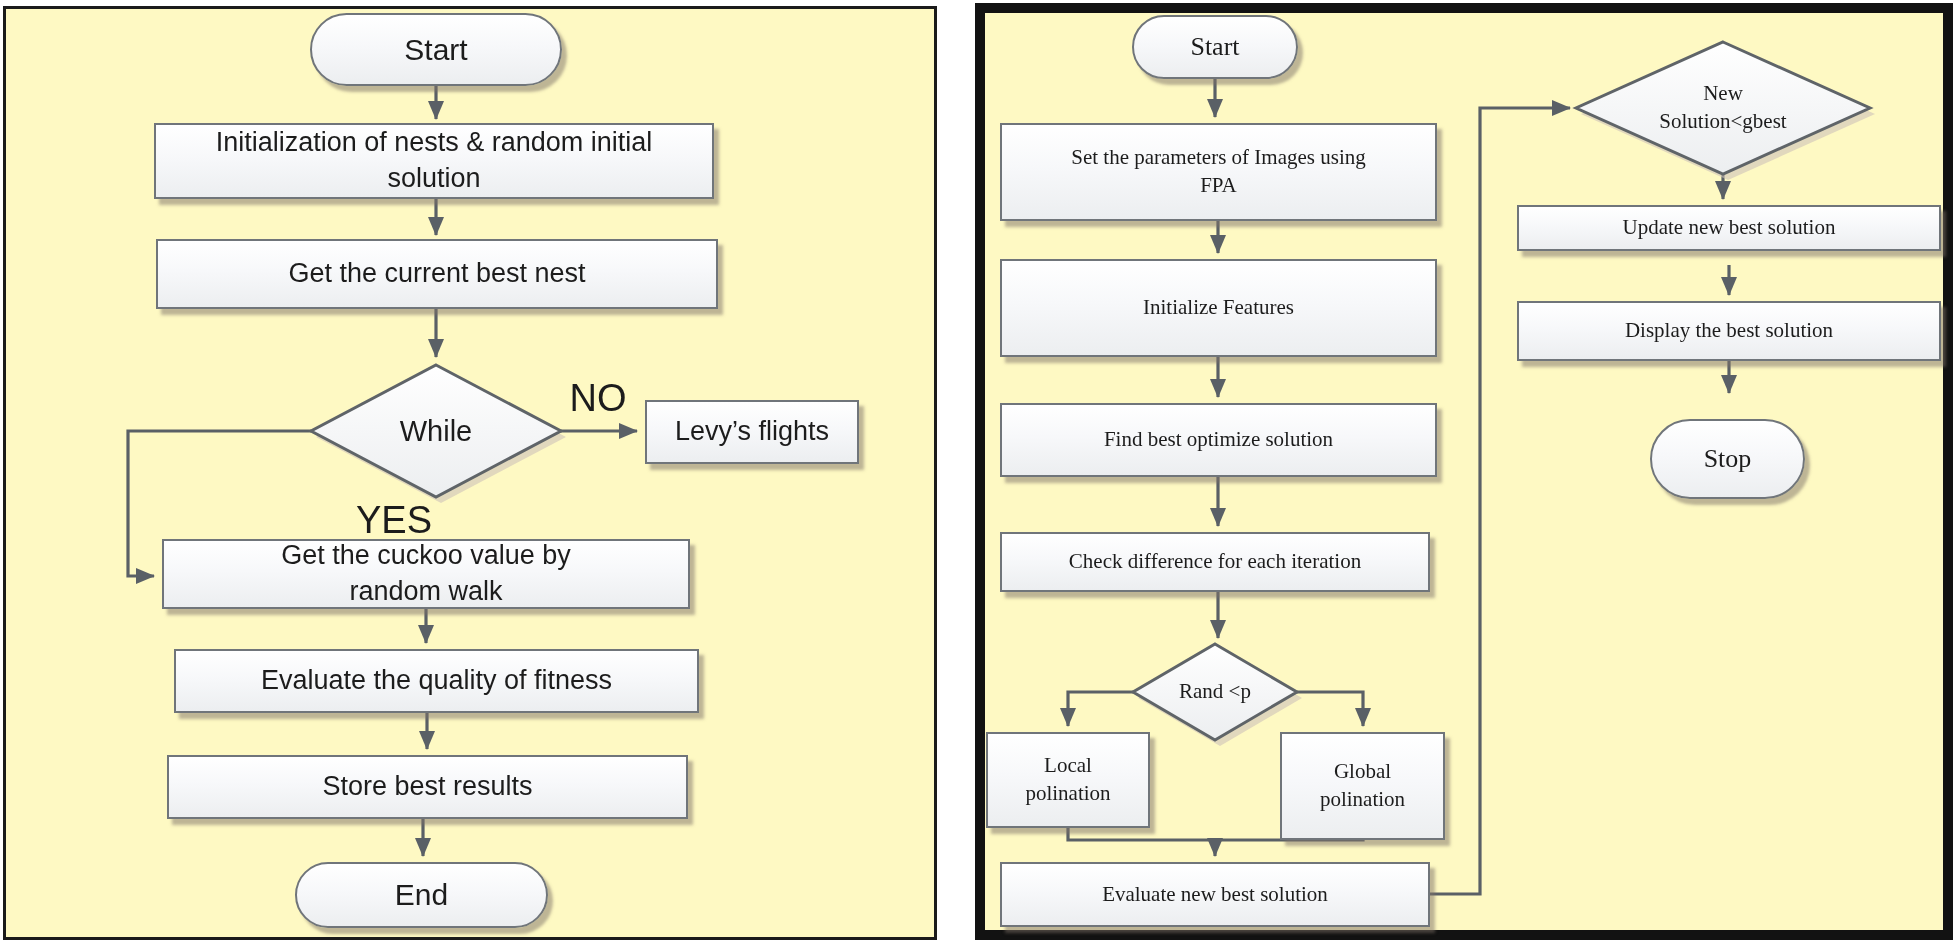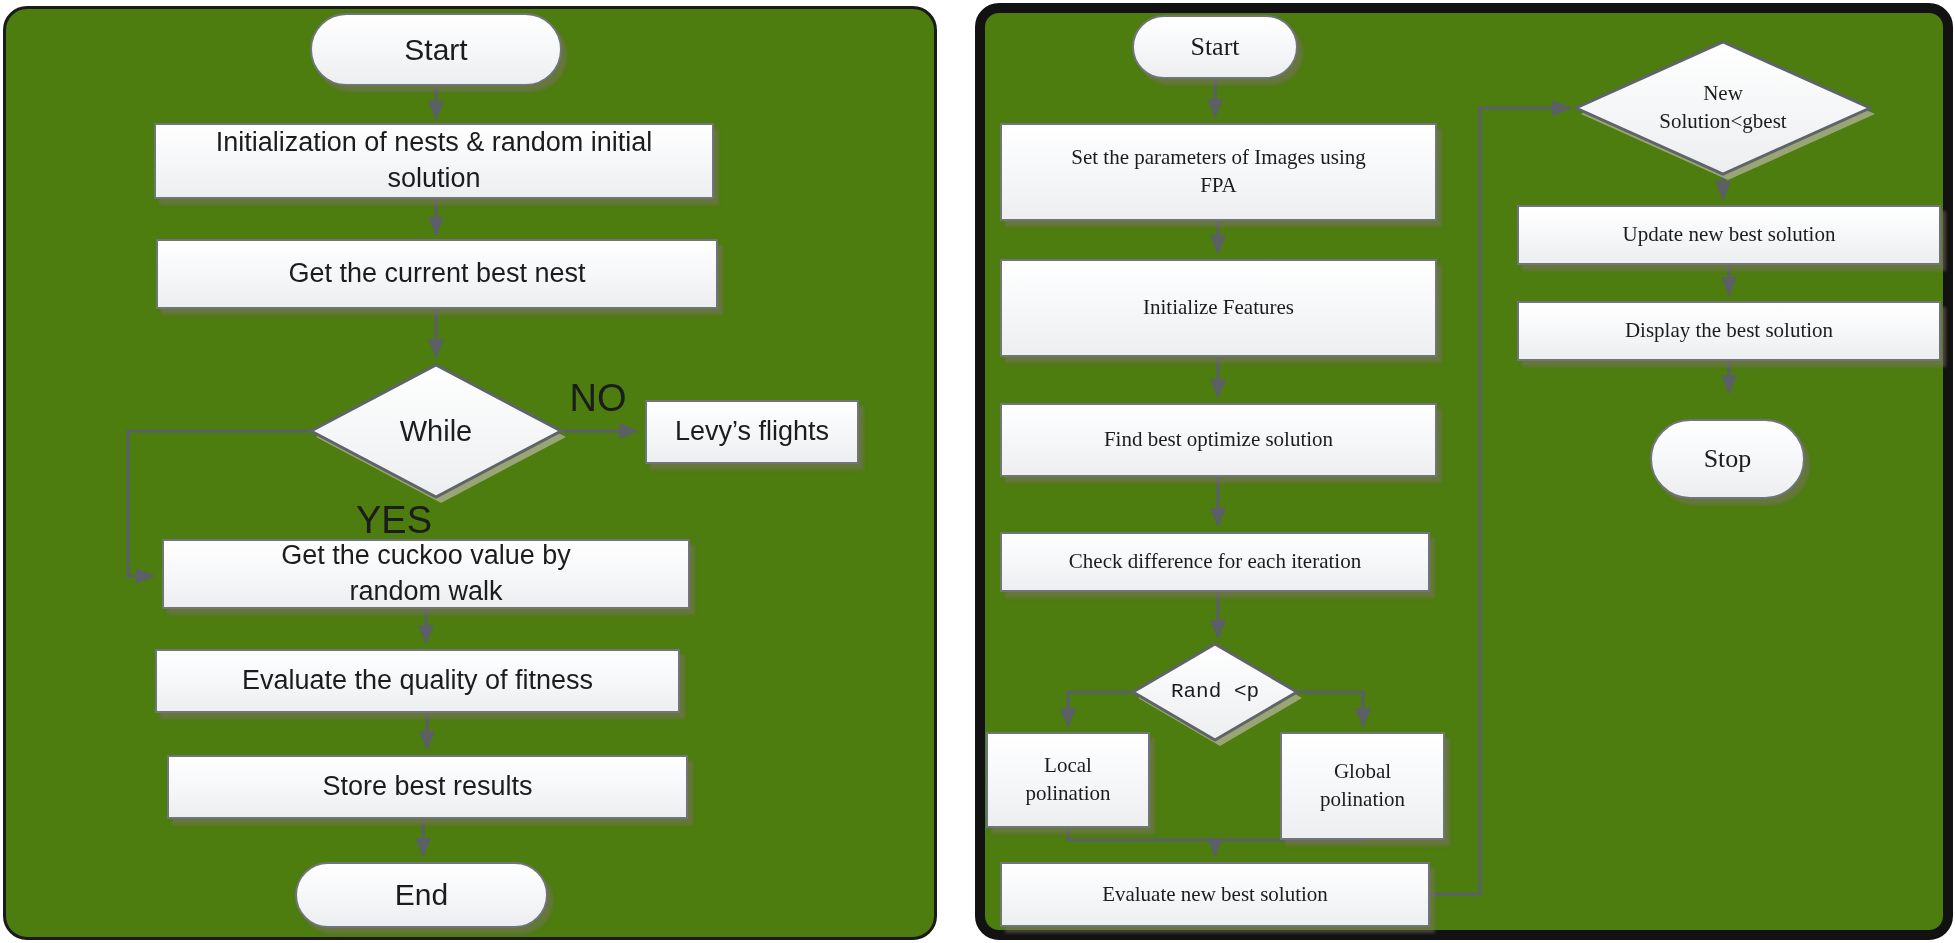--- a/index.html
+++ b/index.html
@@ -1,19 +1,19 @@
 <!DOCTYPE html>
 <html><head>
 <meta charset="utf-8">
 <style>
   html,body{margin:0;padding:0;}
   body{width:1955px;height:943px;background:#ffffff;position:relative;
        font-family:"Liberation Sans",sans-serif;color:#1c1c1c;}
   .stage{position:absolute;left:0;top:0;width:1955px;height:943px;}
-  .panel{position:absolute;background:#4d7c0f;box-sizing:border-box;border-radius:24px;}
+  .panel{position:absolute;background:#fef9c3;box-sizing:border-box;}
   .panel-a{left:3px;top:6px;width:934px;height:934px;border:3px solid #1b1b1b;}
   .panel-b{left:975px;top:3px;width:978px;height:937px;border:10px solid #121212;
            font-family:"Liberation Serif",serif;}
   .wires{position:absolute;left:0;top:0;}
   .node{position:absolute;display:flex;align-items:center;justify-content:center;
         text-align:center;box-sizing:border-box;
         background:linear-gradient(180deg,#ffffff 0%,#f7f8fa 45%,#eceef0 100%);
         border:2px solid #70757a;
         box-shadow:5px 6px 3px rgba(125,113,104,0.5);
         color:#1c1c1c;}
@@ -78,21 +78,21 @@
 
     <div class="node" style="left:639px;top:391px;width:214px;height:64px;">
       <span class="node-text">Levy’s flights</span>
     </div>
 
     <div class="node" style="left:156px;top:530px;width:528px;height:70px;">
       <span class="node-text">Get the cuckoo value by
 random walk</span>
     </div>
 
-    <div class="node" style="left:149px;top:640px;width:525px;height:64px;">
+    <div class="node" style="left:168px;top:640px;width:525px;height:64px;">
       <span class="node-text">Evaluate the quality of fitness</span>
     </div>
 
     <div class="node" style="left:161px;top:746px;width:521px;height:64px;">
       <span class="node-text">Store best results</span>
     </div>
 
     <div class="node stadium terminator" style="left:289px;top:853px;width:253px;height:66px;">
       <span class="node-text">End</span>
     </div>
@@ -144,21 +144,21 @@
     </div>
 
     <div class="node" style="left:15px;top:390px;width:437px;height:74px;">
       <span class="node-text">Find best optimize solution</span>
     </div>
 
     <div class="node" style="left:15px;top:519px;width:430px;height:60px;">
       <span class="node-text">Check difference for each  iteration</span>
     </div>
 
-    <div class="node ghost" style="left:148px;top:631px;width:164px;height:96px;font-family:Liberation Mono, monospace;">
+    <div class="node ghost" style="left:148px;top:631px;width:164px;height:96px;">
       <span class="node-text">Rand &lt;p</span>
     </div>
 
     <div class="node" style="left:1px;top:719px;width:164px;height:96px;">
       <span class="node-text">Local
 polination</span>
     </div>
 
     <div class="node" style="left:295px;top:719px;width:165px;height:108px;">
       <span class="node-text">Global
@@ -167,21 +167,21 @@
 
     <div class="node" style="left:15px;top:849px;width:430px;height:65px;">
       <span class="node-text">Evaluate new best solution</span>
     </div>
 
     <div class="node ghost" style="left:591px;top:29px;width:294px;height:132px;">
       <span class="node-text">New
 Solution&lt;gbest</span>
     </div>
 
-    <div class="node" style="left:532px;top:192px;width:424px;height:60px;">
+    <div class="node" style="left:532px;top:192px;width:424px;height:46px;">
       <span class="node-text">Update new best solution</span>
     </div>
 
     <div class="node" style="left:532px;top:288px;width:424px;height:60px;">
       <span class="node-text">Display the best solution</span>
     </div>
 
     <div class="node stadium terminator" style="left:665px;top:406px;width:155px;height:80px;">
       <span class="node-text">Stop</span>
     </div>

